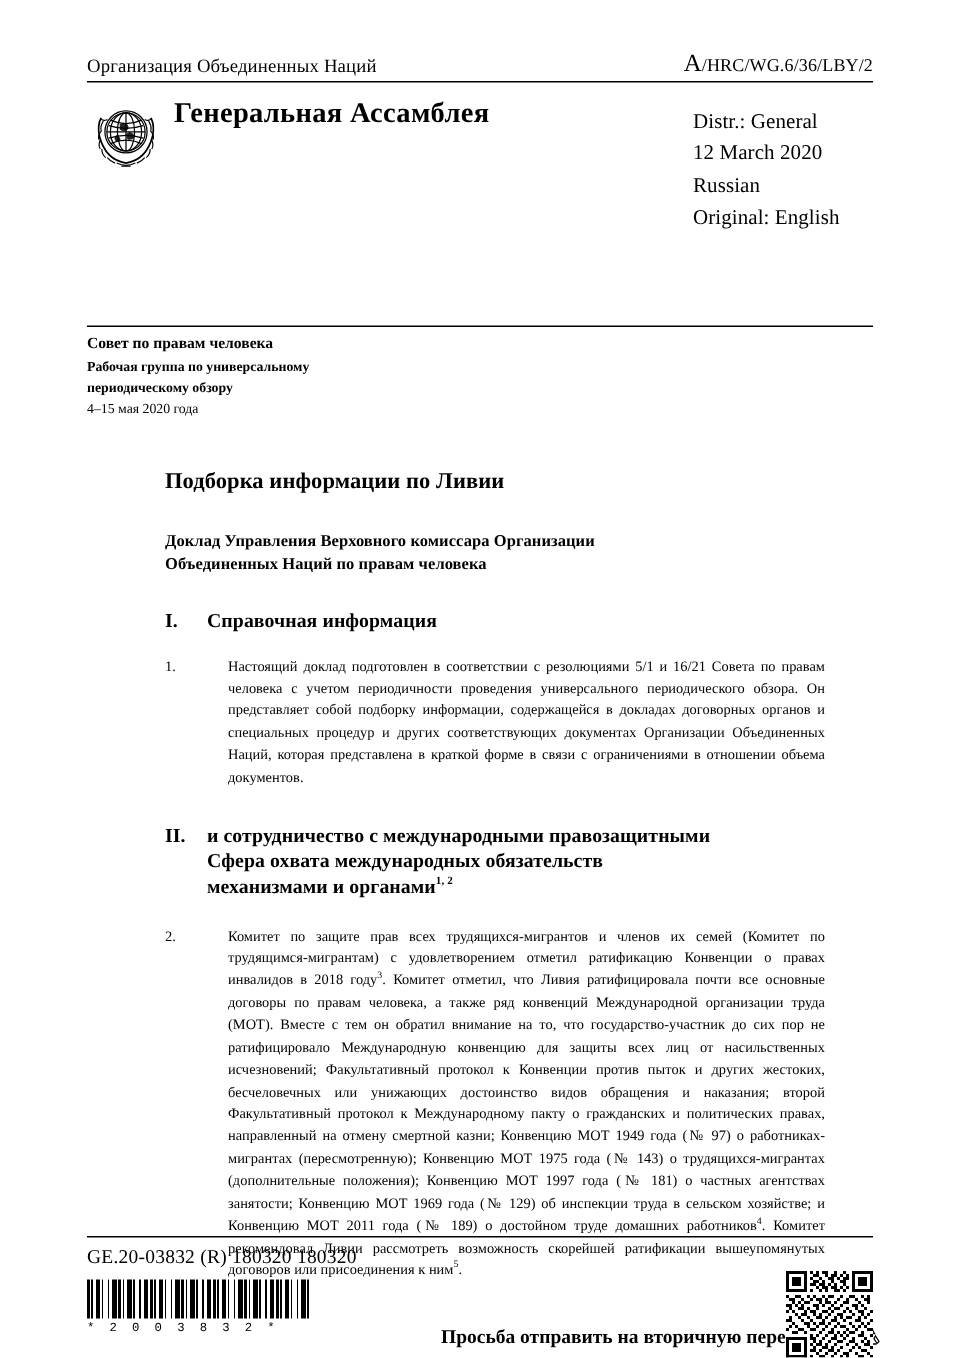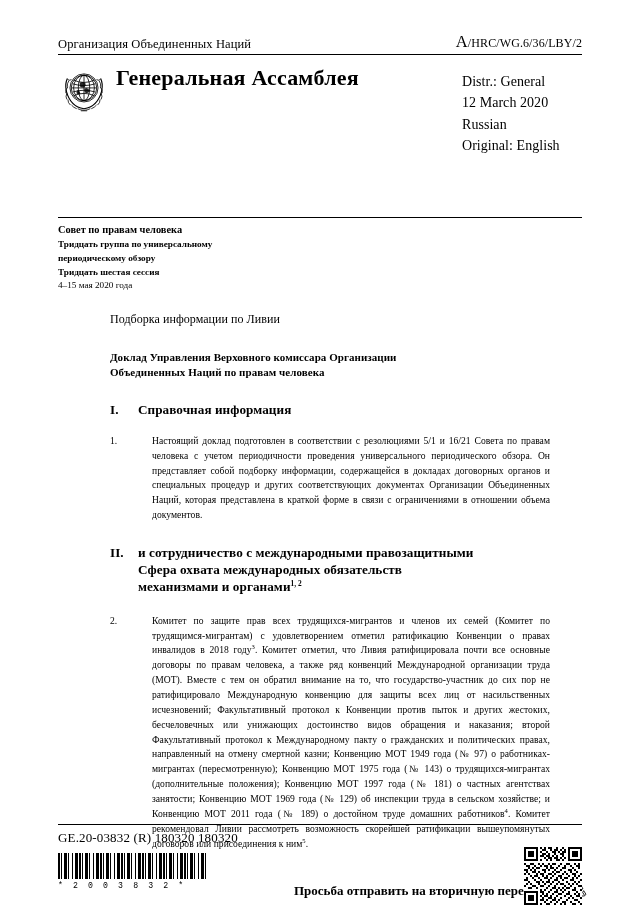--- a/index.html
+++ b/index.html
@@ -65,21 +65,21 @@
   .emblem-wrap {
     width: 58px;
     flex: 0 0 58px;
     padding-top: 2px;
   }
   .title-block {
     flex: 1 1 auto;
     padding-top: 4px;
   }
   .ga-title {
-    font-size: 22px;
+    font-size: 19px;
     font-weight: bold;
     letter-spacing: .2px;
     line-height: 1.05;
   }
   .distr-block {
     width: 120px;
     flex: 0 0 120px;
     font-size: 14px;
     line-height: 1.52;
     padding-top: 9px;
@@ -112,22 +112,22 @@
   }
 
   
   .content {
     position: absolute;
     left: 110px;
     top: 312px;
     width: 440px;
   }
   .doc-title {
-    font-size: 12px;
-    font-weight: normal;
+    font-size: 15px;
+    font-weight: bold;
     line-height: 1.3;
     letter-spacing: .05px;
   }
   .doc-subtitle {
     font-size: 11px;
     font-weight: bold;
     line-height: 1.38;
     margin-top: 22px;
     letter-spacing: .05px;
   }
@@ -321,23 +321,22 @@
         <div>Russian</div>
         <div>Original: English</div>
       </div>
     </div>
 
     <div class="masthead-underline"></div>
   </div>
 
   <div class="council">
     <div class="c-line1">Совет по правам человека</div>
-    <div class="c-bold">Тридцать группа по универсальному</div>
+    <div class="c-bold">Рабочая группа по универсальному</div>
     <div class="c-bold">периодическому обзору</div>
-    <div class="c-bold">Тридцать шестая сессия</div>
     <div class="c-plain">4–15 мая 2020 года</div>
   </div>
 
   <div class="content">
 
     <div class="doc-title">Подборка информации по Ливии</div>
 
     <div class="doc-subtitle">
       <div>Доклад Управления Верховного комиссара Организации</div>
       <div>Объединенных Наций по правам человека</div>

